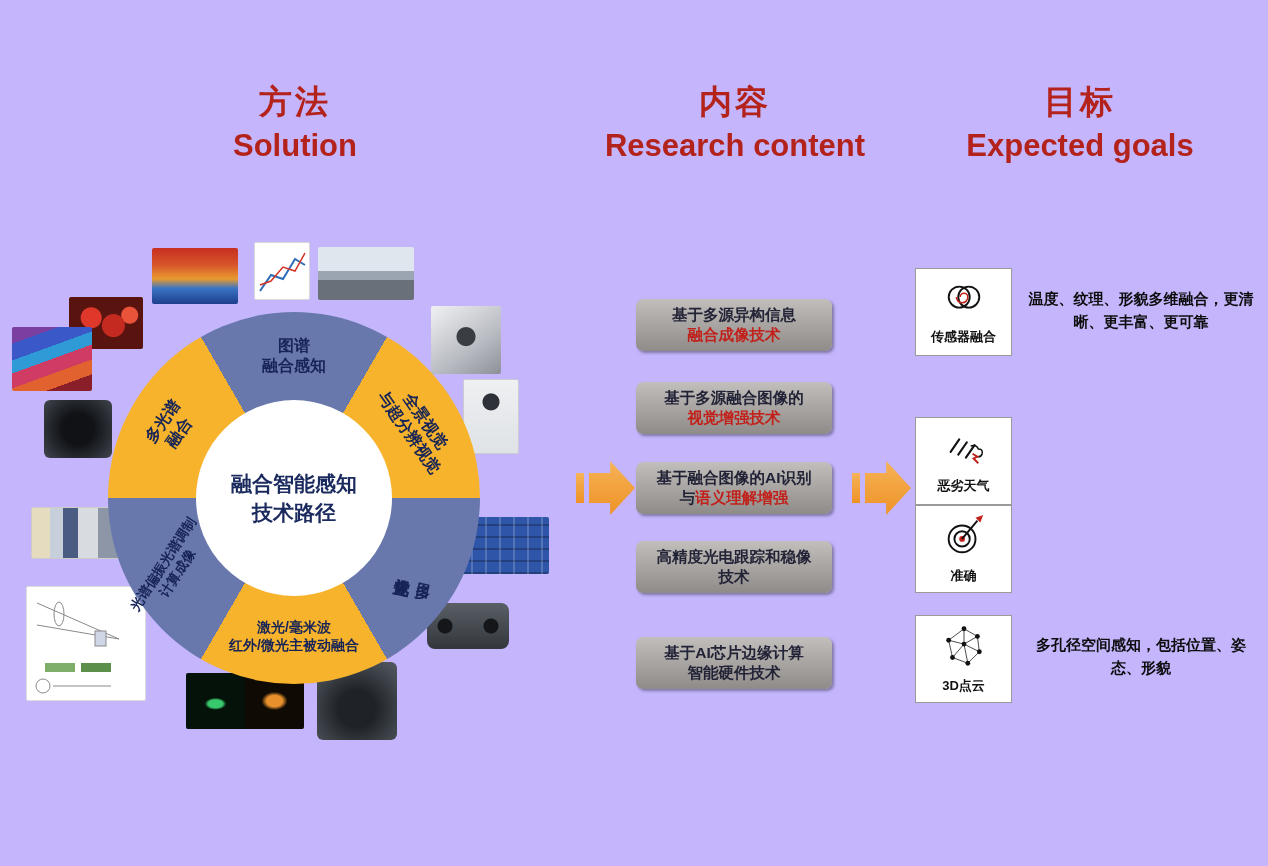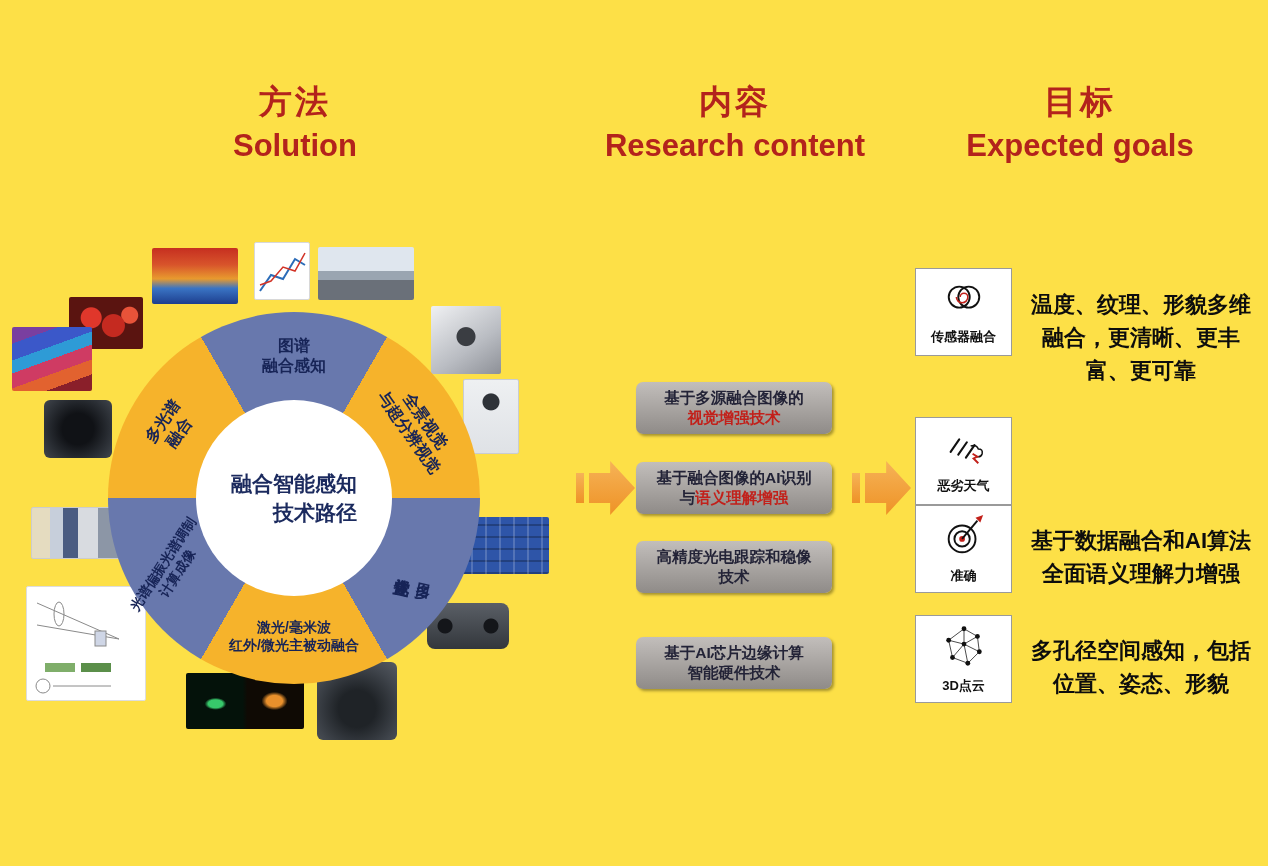--- a/index.html
+++ b/index.html
@@ -1,34 +1,34 @@
 <!DOCTYPE html>
 <html><head>
 <meta charset="utf-8">
 <style>
   * { box-sizing: border-box; margin: 0; padding: 0; }
   body { background:#ffffff; font-family:"Liberation Sans", sans-serif; }
-  .canvas { position:relative; width:1268px; height:866px; background:#fde047; overflow:hidden; }
+  .canvas { position:relative; width:1268px; height:866px; background:#c4b5fd; overflow:hidden; }
 
   
   .col-header { position:absolute; text-align:center; color:#b3231c; font-weight:bold; }
   .col-header .zh { font-size:33px; letter-spacing:3px; }
   .col-header .en { font-size:31px; margin-top:3px; }
   #hdr-solution { left:145px; top:80px; width:300px; }
   #hdr-content  { left:560px; top:80px; width:350px; }
   #hdr-goals    { left:928px; top:80px; width:304px; }
 
   
   .donut { position:absolute; left:108px; top:312px; width:372px; height:372px; border-radius:50%;
     background:conic-gradient(from -30deg,
       #6878ad 0 60deg, #f6b32b 60deg 120deg, #6878ad 120deg 180deg,
       #f6b32b 180deg 240deg, #6878ad 240deg 300deg, #f6b32b 300deg 360deg); }
   .donut-hole { position:absolute; left:50%; top:50%; width:196px; height:196px; transform:translate(-50%,-50%);
     background:#ffffff; border-radius:50%; display:flex; flex-direction:column; align-items:center; justify-content:center; }
-  .donut-center { font-size:21px; font-weight:bold; color:#1b2a5e; text-align:right; line-height:1.4; }
+  .donut-center { font-size:21px; font-weight:bold; color:#1b2a5e; text-align:center; line-height:1.4; }
   .seg-label { position:absolute; font-weight:bold; color:#172457; text-align:center; line-height:1.25; font-size:16px; white-space:nowrap; }
   .seg-label span { display:block; }
   .seg-vertical { writing-mode:vertical-rl; line-height:1.35; }
 
   
   .thumb { position:absolute; border-radius:2px; }
   #th-fruit    { left:152px; top:248px; width:86px;  height:56px; background:linear-gradient(180deg,#c62f20 0%,#d8542b 30%,#e89a2e 55%,#3a74c4 72%,#1d3e8e 100%); }
   #th-chart    { left:254px; top:242px; width:56px;  height:58px; background:#fff; border:1px solid #d8d8d8; }
   #th-pano     { left:318px; top:247px; width:96px;  height:53px; background:linear-gradient(180deg,#dfe6ee 0 45%,#9aa5b1 45% 62%,#6a7079 62% 100%); }
   #th-cubecam  { left:431px; top:306px; width:70px;  height:68px;
@@ -74,21 +74,21 @@
   .gbox .dark { color:#232337; }
   .gbox .red  { color:#c2201a; }
   #gbox-1 { top:299px; } #gbox-2 { top:382px; } #gbox-3 { top:462px; } #gbox-4 { top:541px; } #gbox-5 { top:621px;margin-top:16px; }
 
   
   .goal-box { position:absolute; left:915px; width:97px; height:88px; border:1px solid #9a9a9a; background:#fff;
     display:flex; flex-direction:column; align-items:center; justify-content:center; gap:4px; }
   .goal-box .glabel { font-size:13px; font-weight:bold; color:#111; }
   #goal-1 { top:268px; } #goal-2 { top:381px;margin-top:36px; } #goal-3 { top:505px; } #goal-4 { top:615px; }
   .goal-desc { position:absolute; left:1022px; width:238px; text-align:center; font-weight:bold;
-    font-size:22px; color:#0d0d0d; line-height:1.5; }
+    font-size:15px; color:#0d0d0d; line-height:1.5; }
   #gdesc-1 { top:288px; } #gdesc-2 { top:402px; } #gdesc-3 { top:524px; } #gdesc-4 { top:634px; }
 </style>
 </head>
 <body>
 
 <div class="canvas">
 
   <div class="col-header" id="hdr-solution">
     <div class="zh">方法</div>
     <div class="en">Solution</div>
@@ -170,20 +170,24 @@
 
   <div class="flow-arrow" id="arrow-1">
     <div class="bar"></div>
     <div class="head"></div>
   </div>
   <div class="flow-arrow" id="arrow-2">
     <div class="bar"></div>
     <div class="head"></div>
   </div>
 
+  <div class="gbox" id="gbox-1">
+    <div class="dark">基于多源异构信息</div>
+    <div class="red">融合成像技术</div>
+  </div>
   <div class="gbox" id="gbox-2">
     <div class="dark">基于多源融合图像的</div>
     <div class="red">视觉增强技术</div>
   </div>
   <div class="gbox" id="gbox-3">
     <div class="dark">基于融合图像的AI识别</div>
     <div>
       <span class="dark">与</span><span class="red">语义理解增强</span>
     </div>
   </div>
@@ -247,16 +251,15 @@
             <circle cx="12" cy="36" r="2.5"></circle>
             <circle cx="8" cy="18" r="2.5"></circle>
             <circle cx="24" cy="22" r="2.5"></circle>
         </g>
       </svg>
     </span>
     <div class="glabel">3D点云</div>
   </div>
 
   <div class="goal-desc" id="gdesc-1">温度、纹理、形貌多维融合，更清晰、更丰富、更可靠</div>
-  <div class="goal-desc" id="gdesc-3">基于数据融合和AI算法全面语义理解力增强</div>
   <div class="goal-desc" id="gdesc-4">多孔径空间感知，包括位置、姿态、形貌</div>
 
 </div>
 
 </body></html>

